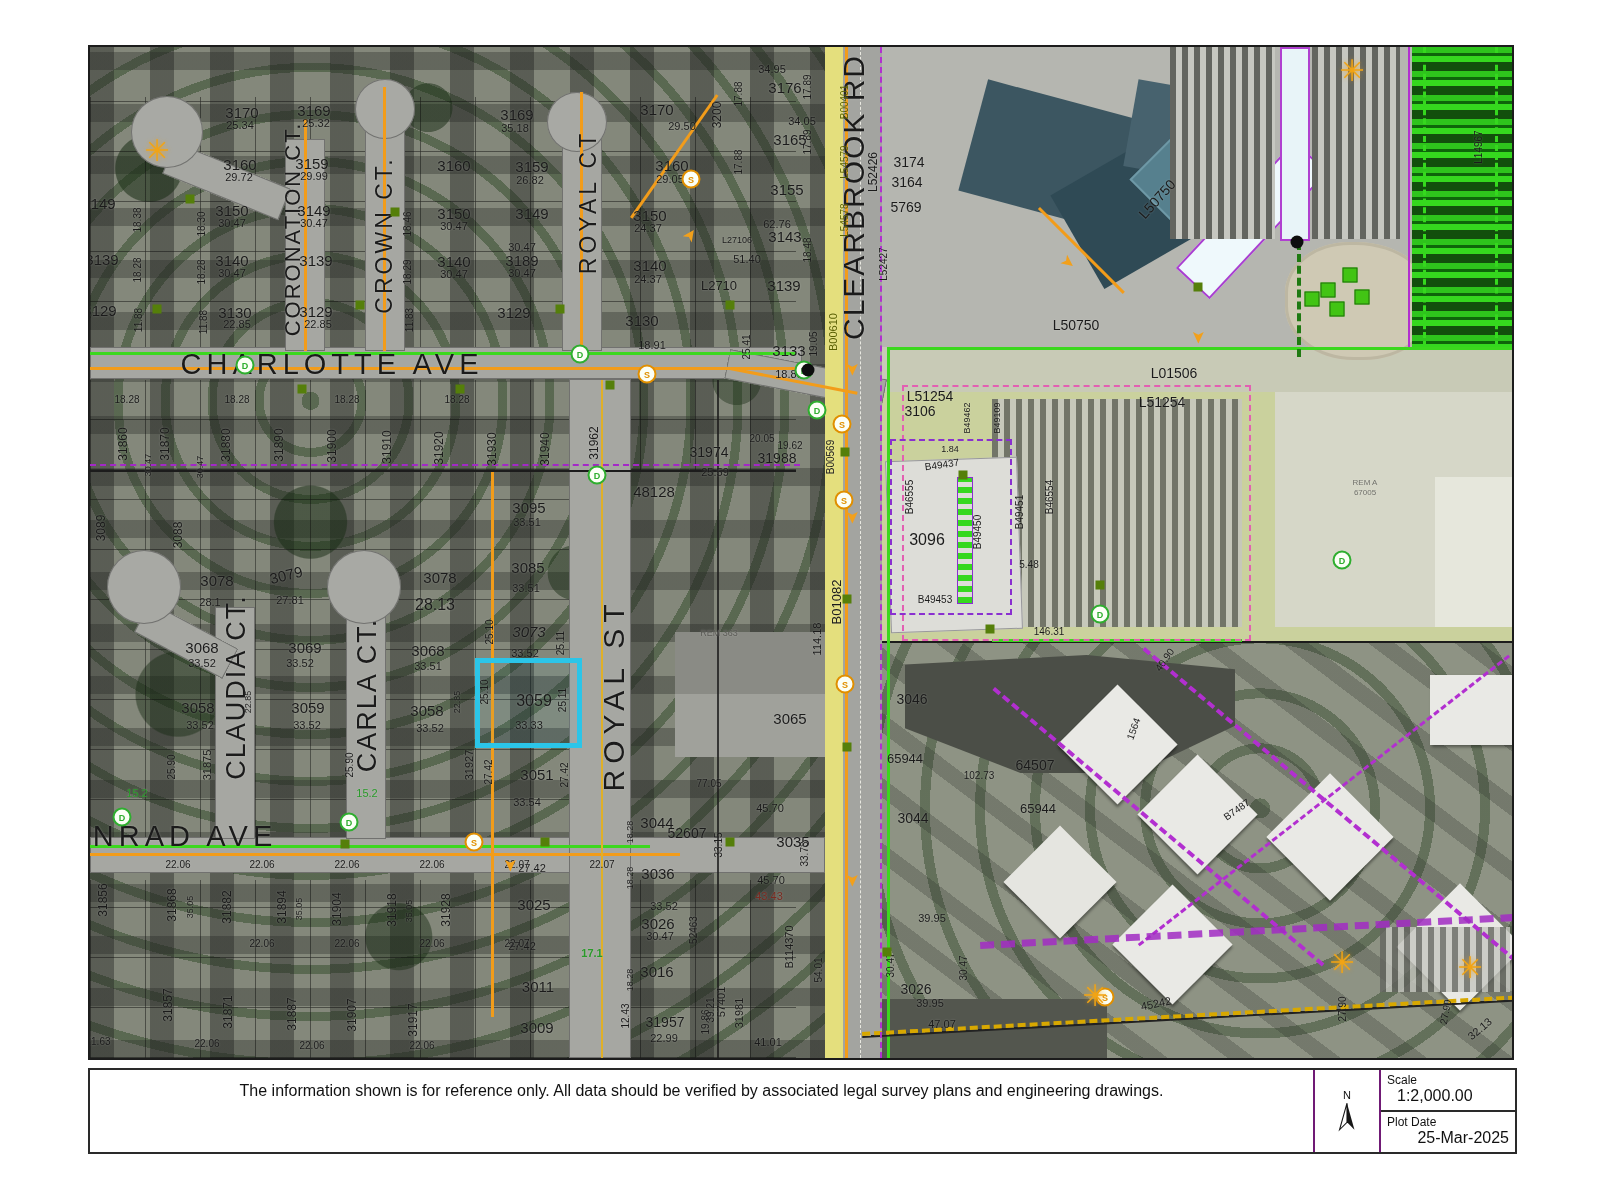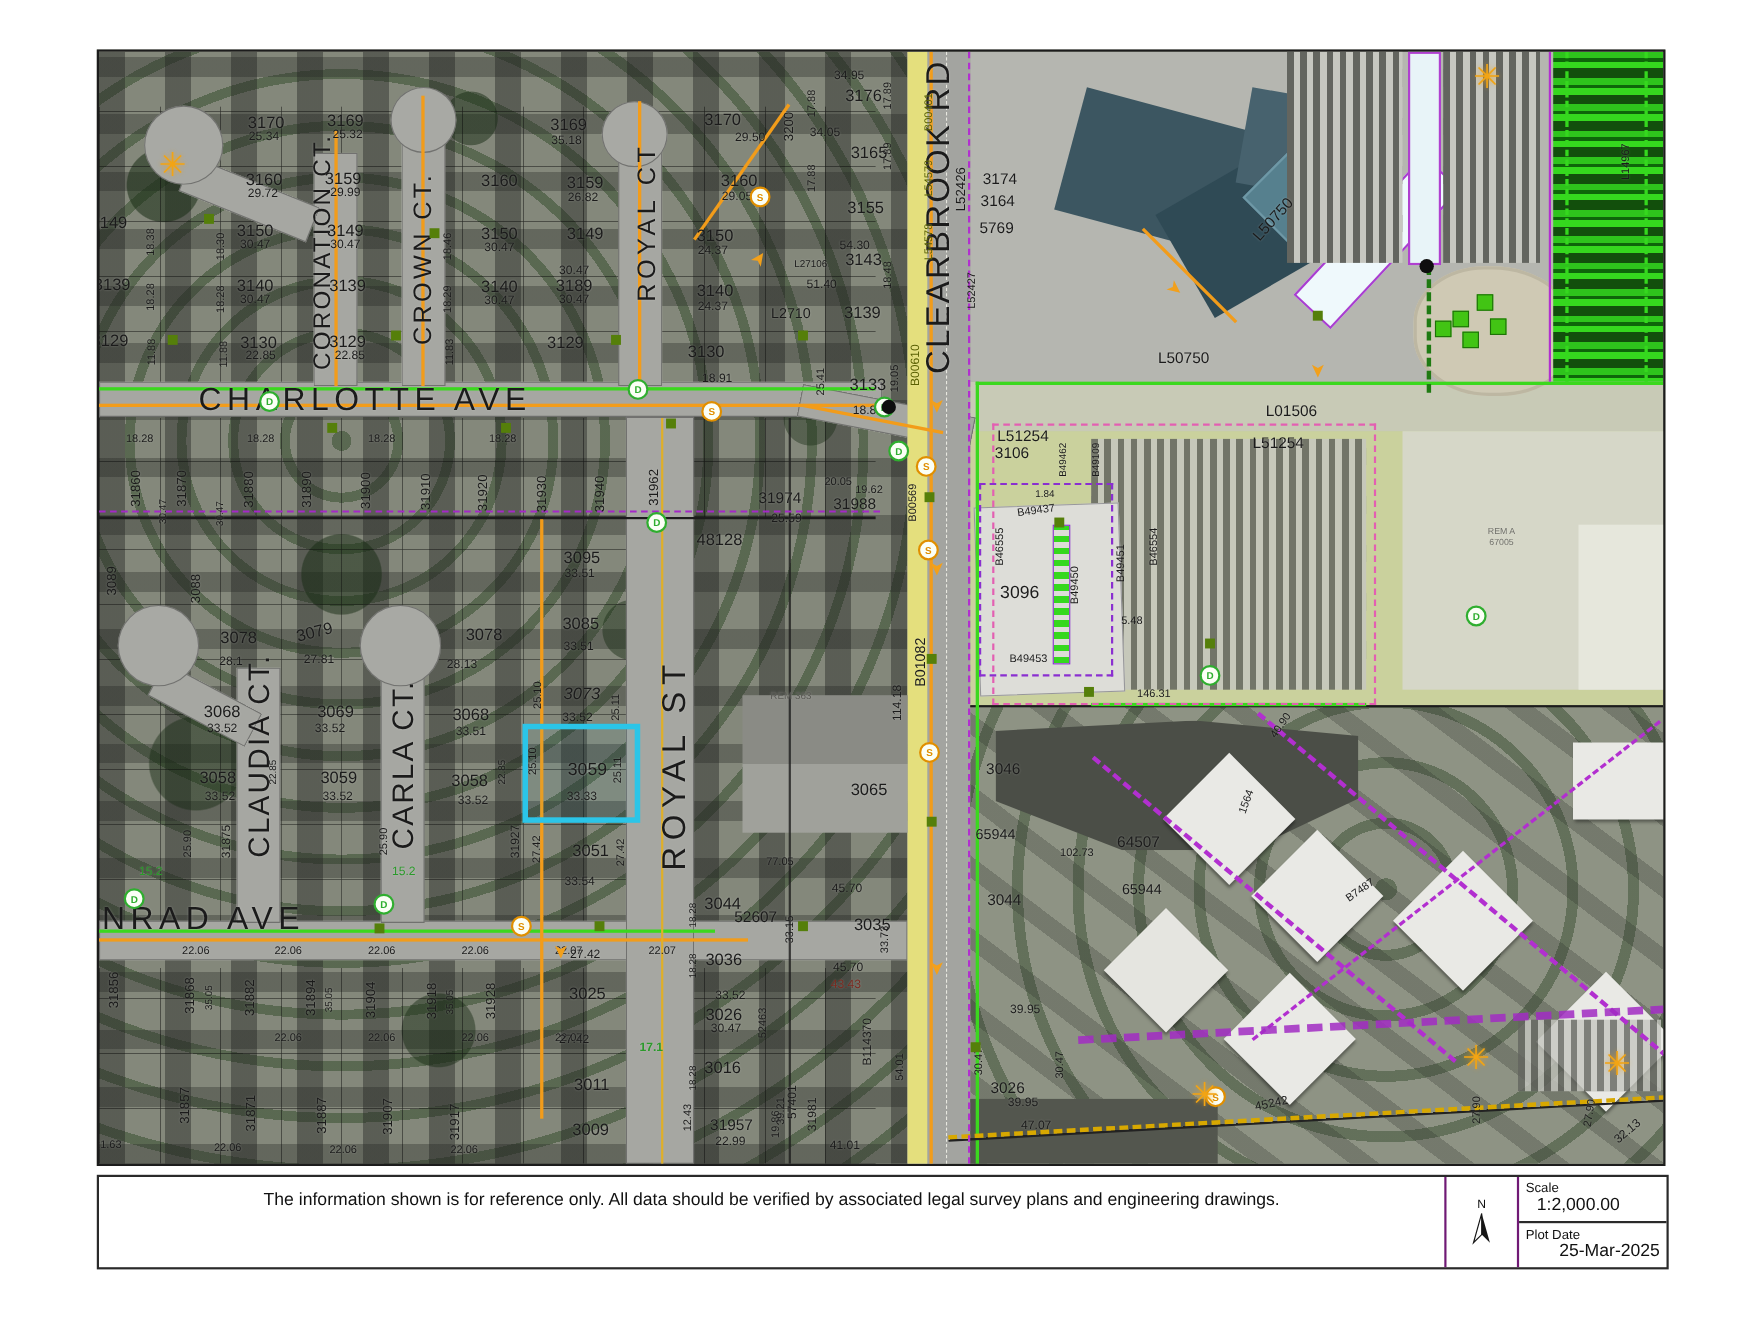--- a/index.html
+++ b/index.html
@@ -257,25 +257,25 @@
         <span class="map-label" style="left: 560px; top: 218px; font-size: 15px; transform: translate(-50%, -50%) rotate(0deg);">3140</span>
         <span class="map-label" style="left: 558px; top: 232px; font-size: 11px; transform: translate(-50%, -50%) rotate(0deg);">24.37</span>
         <span class="map-label" style="left: 552px; top: 273px; font-size: 15px; transform: translate(-50%, -50%) rotate(0deg);">3130</span>
         <span class="map-label" style="left: 562px; top: 298px; font-size: 11px; transform: translate(-50%, -50%) rotate(0deg);">18.91</span>
         <span class="map-label" style="left: 627px; top: 68px; font-size: 12px; transform: translate(-50%, -50%) rotate(-90deg);">3200</span>
         <span class="map-label" style="left: 649px; top: 47px; font-size: 10px; transform: translate(-50%, -50%) rotate(-90deg);">17.88</span>
         <span class="map-label" style="left: 649px; top: 115px; font-size: 10px; transform: translate(-50%, -50%) rotate(-90deg);">17.88</span>
         <span class="map-label" style="left: 682px; top: 22px; font-size: 11px; transform: translate(-50%, -50%) rotate(0deg);">34.95</span>
         <span class="map-label" style="left: 695px; top: 40px; font-size: 15px; transform: translate(-50%, -50%) rotate(0deg);">3176</span>
         <span class="map-label" style="left: 718px; top: 40px; font-size: 10px; transform: translate(-50%, -50%) rotate(-90deg);">17.89</span>
-        <span class="map-label" style="left: 660px; top: 74px; font-size: 11px; transform: translate(-50%, -50%) rotate(0deg);">34.05</span>
+        <span class="map-label" style="left: 712px; top: 74px; font-size: 11px; transform: translate(-50%, -50%) rotate(0deg);">34.05</span>
         <span class="map-label" style="left: 700px; top: 92px; font-size: 15px; transform: translate(-50%, -50%) rotate(0deg);">3165</span>
         <span class="map-label" style="left: 718px; top: 95px; font-size: 10px; transform: translate(-50%, -50%) rotate(-90deg);">17.89</span>
         <span class="map-label" style="left: 697px; top: 142px; font-size: 15px; transform: translate(-50%, -50%) rotate(0deg);">3155</span>
-        <span class="map-label" style="left: 687px; top: 177px; font-size: 11px; transform: translate(-50%, -50%) rotate(0deg);">54.30</span>
+        <span class="map-label" style="left: 687px; top: 177px; font-size: 11px; transform: translate(-50%, -50%) rotate(0deg);">62.76</span>
         <span class="map-label" style="left: 695px; top: 189px; font-size: 15px; transform: translate(-50%, -50%) rotate(0deg);">3143</span>
         <span class="map-label" style="left: 718px; top: 203px; font-size: 10px; transform: translate(-50%, -50%) rotate(-90deg);">18.48</span>
         <span class="map-label" style="left: 647px; top: 193px; font-size: 9px; transform: translate(-50%, -50%) rotate(0deg);">L27106</span>
         <span class="map-label" style="left: 657px; top: 212px; font-size: 11px; transform: translate(-50%, -50%) rotate(0deg);">51.40</span>
         <span class="map-label" style="left: 629px; top: 238px; font-size: 13px; transform: translate(-50%, -50%) rotate(0deg);">L2710</span>
         <span class="map-label" style="left: 694px; top: 238px; font-size: 15px; transform: translate(-50%, -50%) rotate(0deg);">3139</span>
         <span class="map-label" style="left: 699px; top: 303px; font-size: 15px; transform: translate(-50%, -50%) rotate(0deg);">3133</span>
         <span class="map-label" style="left: 724px; top: 297px; font-size: 10px; transform: translate(-50%, -50%) rotate(-90deg);">19.05</span>
         <span class="map-label" style="left: 657px; top: 300px; font-size: 10px; transform: translate(-50%, -50%) rotate(-90deg);">25.41</span>
         <span class="map-label" style="left: 699px; top: 327px; font-size: 11px; transform: translate(-50%, -50%) rotate(0deg);">18.83</span>
@@ -313,21 +313,21 @@
         <span class="map-label" style="left: 437px; top: 475px; font-size: 11px; transform: translate(-50%, -50%) rotate(0deg);">33.51</span>
         <span class="map-label" style="left: 11px; top: 481px; font-size: 12px; transform: translate(-50%, -50%) rotate(-90deg);">3089</span>
         <span class="map-label" style="left: 88px; top: 488px; font-size: 12px; transform: translate(-50%, -50%) rotate(-90deg);">3088</span>
         <span class="map-label" style="left: 438px; top: 520px; font-size: 15px; transform: translate(-50%, -50%) rotate(0deg);">3085</span>
         <span class="map-label" style="left: 436px; top: 541px; font-size: 11px; transform: translate(-50%, -50%) rotate(0deg);">33.51</span>
         <span class="map-label" style="left: 127px; top: 533px; font-size: 15px; transform: translate(-50%, -50%) rotate(0deg);">3078</span>
         <span class="map-label" style="left: 120px; top: 555px; font-size: 11px; transform: translate(-50%, -50%) rotate(0deg);">28.1</span>
         <span class="map-label" style="left: 196px; top: 528px; font-size: 15px; transform: translate(-50%, -50%) rotate(-14deg);">3079</span>
         <span class="map-label" style="left: 200px; top: 553px; font-size: 11px; transform: translate(-50%, -50%) rotate(0deg);">27.81</span>
         <span class="map-label" style="left: 350px; top: 530px; font-size: 15px; transform: translate(-50%, -50%) rotate(0deg);">3078</span>
-        <span class="map-label" style="left: 330px; top: 558px; font-size: 11px; transform: translate(-50%, -50%) rotate(0deg);">28.13</span>
+        <span class="map-label" style="left: 345px; top: 558px; font-size: 16px; transform: translate(-50%, -50%) rotate(0deg);">28.13</span>
         <span class="map-label" style="left: 439px; top: 584px; font-size: 15px; transform: translate(-50%, -50%) rotate(0deg); font-style: italic;">3073</span>
         <span class="map-label" style="left: 435px; top: 606px; font-size: 11px; transform: translate(-50%, -50%) rotate(0deg);">33.52</span>
         <span class="map-label" style="left: 400px; top: 585px; font-size: 10px; transform: translate(-50%, -50%) rotate(-90deg);">25.10</span>
         <span class="map-label" style="left: 471px; top: 596px; font-size: 10px; transform: translate(-50%, -50%) rotate(-90deg);">25.11</span>
         <span class="map-label" style="left: 215px; top: 600px; font-size: 15px; transform: translate(-50%, -50%) rotate(0deg);">3069</span>
         <span class="map-label" style="left: 210px; top: 616px; font-size: 11px; transform: translate(-50%, -50%) rotate(0deg);">33.52</span>
         <span class="map-label" style="left: 112px; top: 600px; font-size: 15px; transform: translate(-50%, -50%) rotate(0deg);">3068</span>
         <span class="map-label" style="left: 112px; top: 616px; font-size: 11px; transform: translate(-50%, -50%) rotate(0deg);">33.52</span>
         <span class="map-label" style="left: 338px; top: 603px; font-size: 15px; transform: translate(-50%, -50%) rotate(0deg);">3068</span>
         <span class="map-label" style="left: 338px; top: 619px; font-size: 11px; transform: translate(-50%, -50%) rotate(0deg);">33.51</span>

